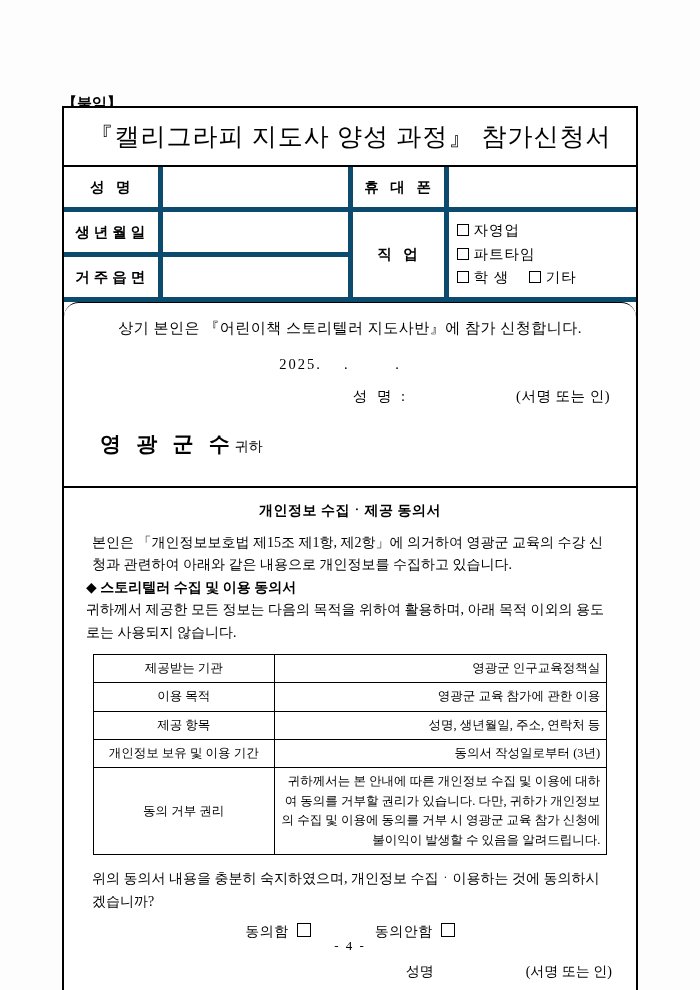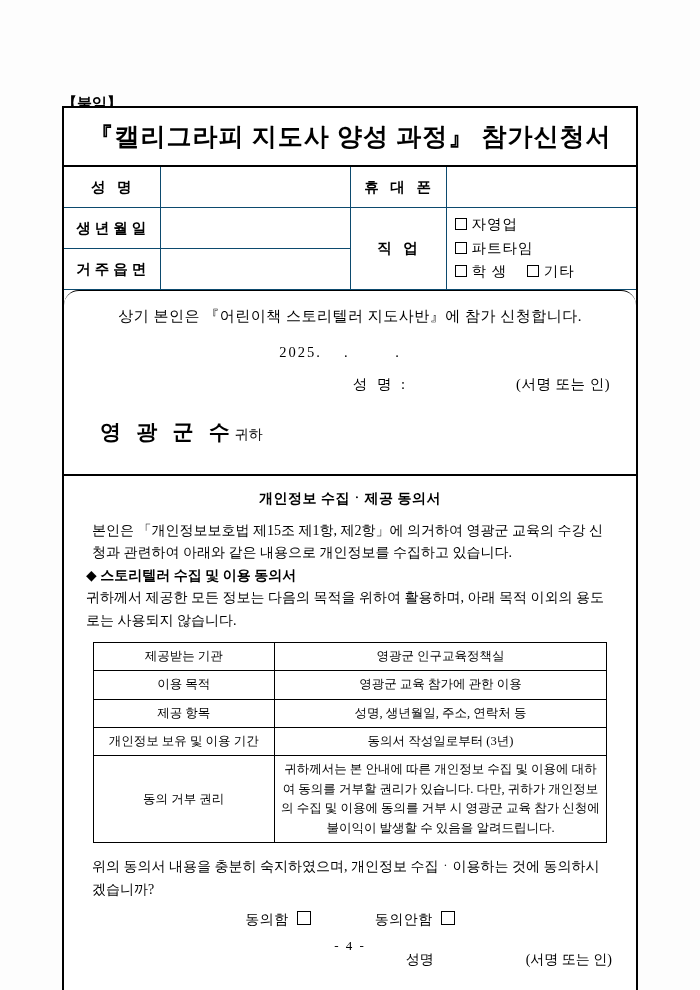--- a/index.html
+++ b/index.html
@@ -37,34 +37,34 @@
     top: 106px;
     width: 576px;
     border: 2px solid #000;
     box-sizing: border-box;
     background: #fff;
   }
 
   .form-title {
     text-align: center;
     font-size: 25px;
-    font-weight: bold;
+    font-weight: normal;
     letter-spacing: 1px;
     padding: 12px 0 12px 0;
     border-bottom: 2px solid #000;
     white-space: nowrap;
   }
 
   table.info {
     width: 100%;
     border-collapse: collapse;
     table-layout: fixed;
   }
   table.info td {
-    border: 1px solid #0c4a6e;
+    border: 5px solid #0c4a6e;
     height: 38px;
     font-size: 14.5px;
     vertical-align: middle;
   }
   table.info td.lbl {
     text-align: center;
     font-weight: bold;
     letter-spacing: 4px;
     padding-left: 4px;
   }
@@ -177,21 +177,21 @@
     font-size: 12.5px;
     padding: 4px 6px;
     vertical-align: middle;
     line-height: 1.55;
   }
   table.consent-table td.k {
     text-align: center;
     width: 168px;
   }
   table.consent-table td.v {
-    text-align: center;
+    text-align: right;
   }
 
   .final-q {
     font-size: 14px;
     line-height: 1.65;
     padding: 0 6px 0 10px;
     margin-bottom: 10px;
   }
   .agree-row {
     font-size: 14px;

